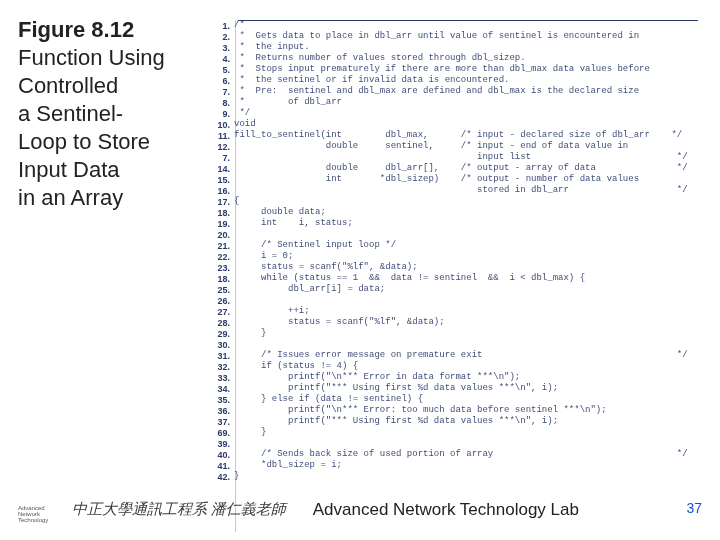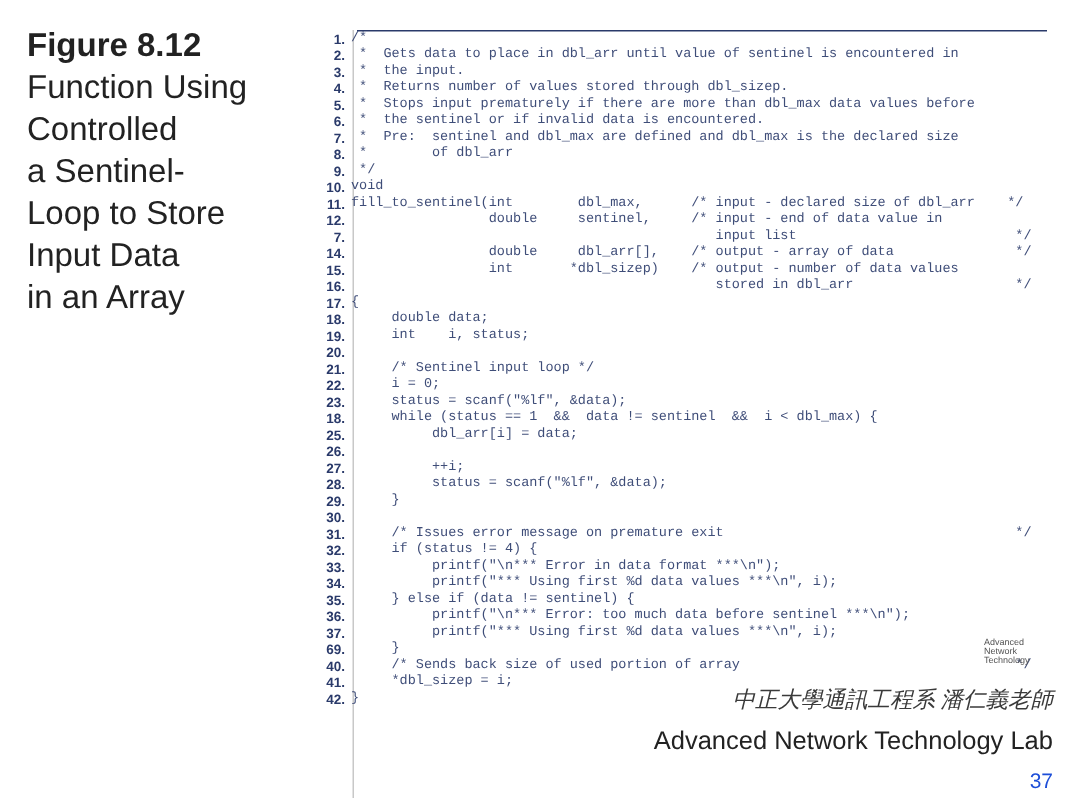--- a/index.html
+++ b/index.html
@@ -8,21 +8,21 @@
   .main { flex: 1; display: flex; gap: 10px; }
   .title-block { width: 180px; font-size: 22px; line-height: 28px; color: #222; }
   .title-block .fig-label { font-weight: bold; }
   .code-block { flex: 1; background: #fff; position: relative; padding-top: 4px; }
   .code-row { display: flex; align-items: flex-start; }
   .lineno { width: 26px; text-align: right; color: #2a3a6a; font-family: Arial, sans-serif; font-size: 9px; font-weight: bold; padding-right: 4px; padding-top: 1px; user-select: none; }
   .code-text { flex: 1; font-family: "Courier New", monospace; font-size: 9px; line-height: 11px; color: #2a3a6a; white-space: pre; filter: blur(0.5px); opacity: 0.9; }
   .code-grid .code-row:nth-child(1) .lineno::before { content:""; }
   .gutter-bar { position:absolute; left:27px; top:4px; bottom:8px; width:1px; background:#c8c8c8; }
   .top-bar { position:absolute; left:30px; right:4px; top:4px; height:1px; background:#2a3a6a; }
-  .footer { position: absolute; bottom: 12px; left: 18px; right: 18px; display: flex; align-items: flex-end; gap: 8px; flex-direction: column; }
+  .footer { position: absolute; bottom: 12px; left: 18px; right: 18px; display: flex; align-items: flex-start; gap: 8px; }
   .logo { width: 46px; height: 28px; display:flex; align-items:center; justify-content:center; font-size:6px; color:#555; line-height:1; text-align:left; }
   .footer-cn { font-family: "DFKai-SB","KaiTi",serif; font-size: 15px; font-style: italic; color: #3a3a3a; white-space: nowrap; }
   .footer-en { font-family: Arial, sans-serif; font-size: 17px; color: #222; white-space: nowrap; margin-left: 19px; }
   .page-num { margin-left: auto; font-size: 14px; color: #1d4ed8; }
 </style>
 </head>
 <body>
 
 <div class="slide">
   <div class="main">
@@ -185,20 +185,24 @@
           </div>
           <div class="code-row">
             <div class="lineno">37.</div>
             <div class="code-text">          printf("*** Using first %d data values ***\n", i);</div>
           </div>
           <div class="code-row">
             <div class="lineno">69.</div>
             <div class="code-text">     }</div>
           </div>
           <div class="code-row">
+            <div class="lineno">39.</div>
+            <div class="code-text"></div>
+          </div>
+          <div class="code-row">
             <div class="lineno">40.</div>
             <div class="code-text">     /* Sends back size of used portion of array                                  */</div>
           </div>
           <div class="code-row">
             <div class="lineno">41.</div>
             <div class="code-text">     *dbl_sizep = i;</div>
           </div>
           <div class="code-row">
             <div class="lineno">42.</div>
             <div class="code-text">}</div>

